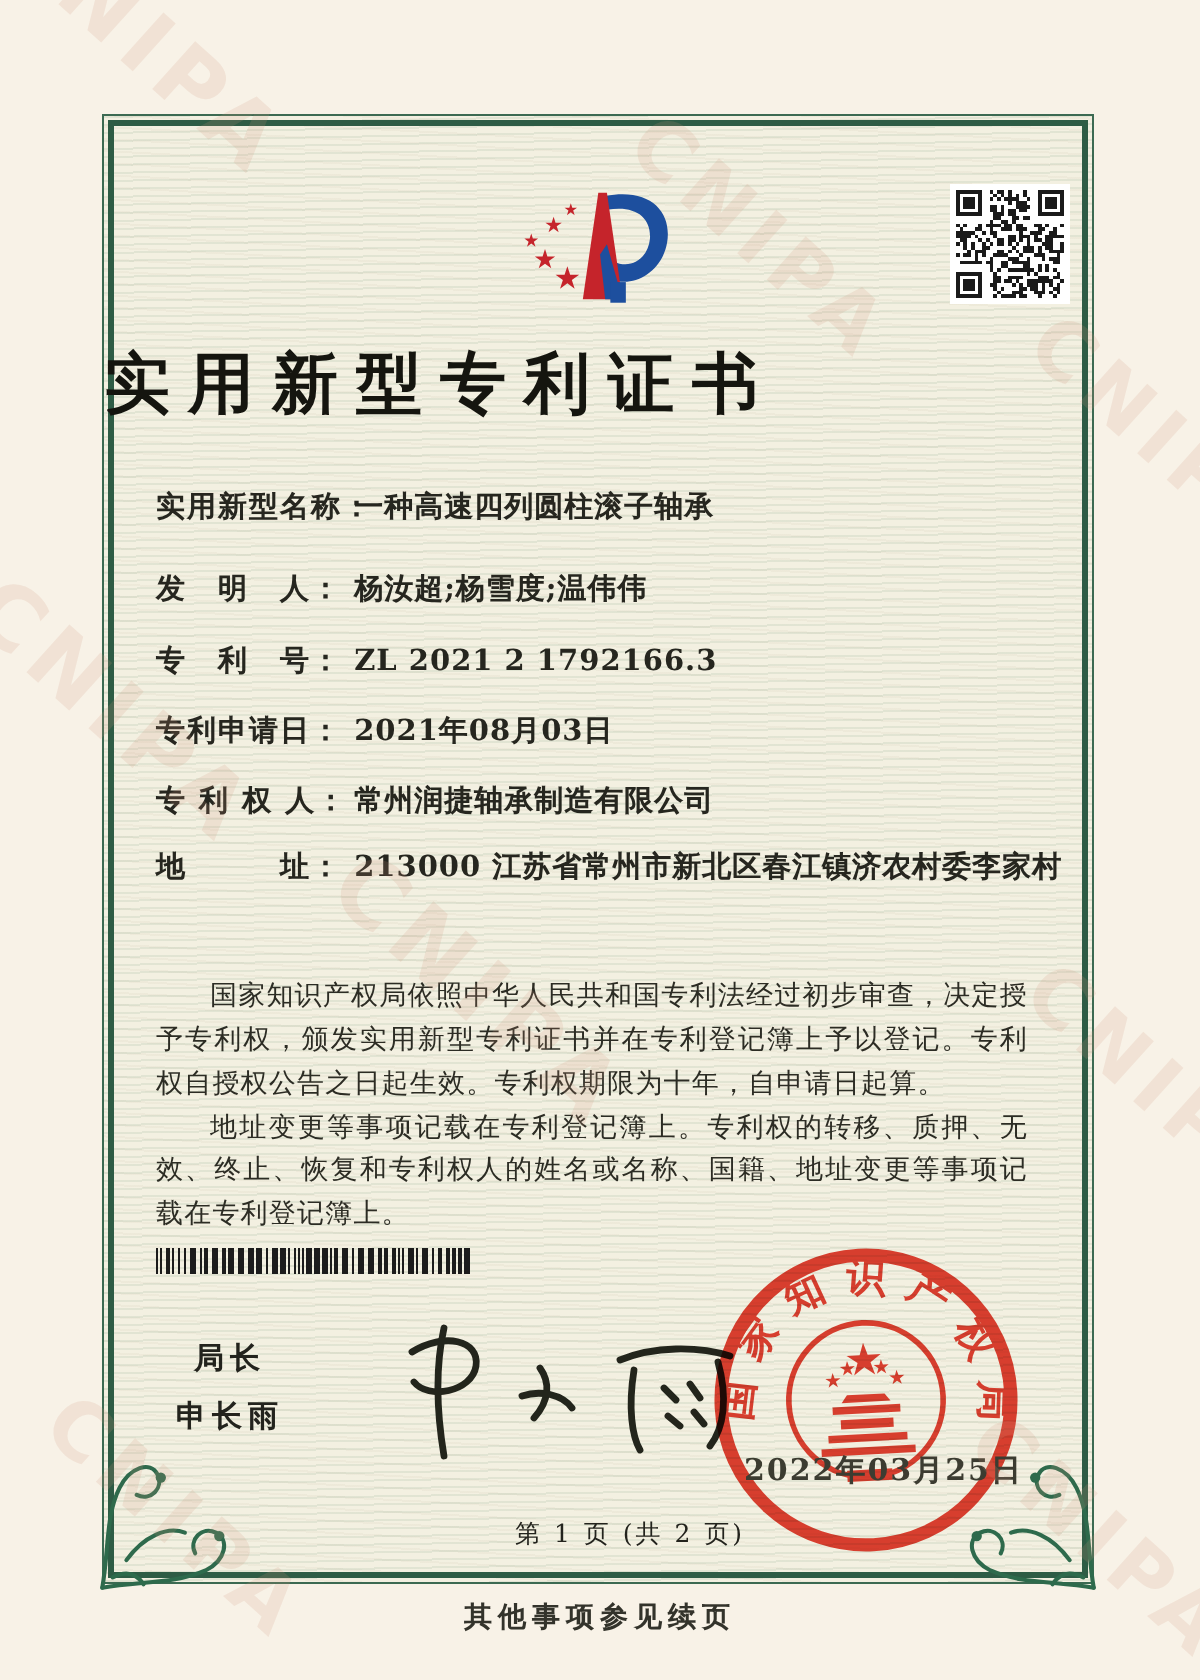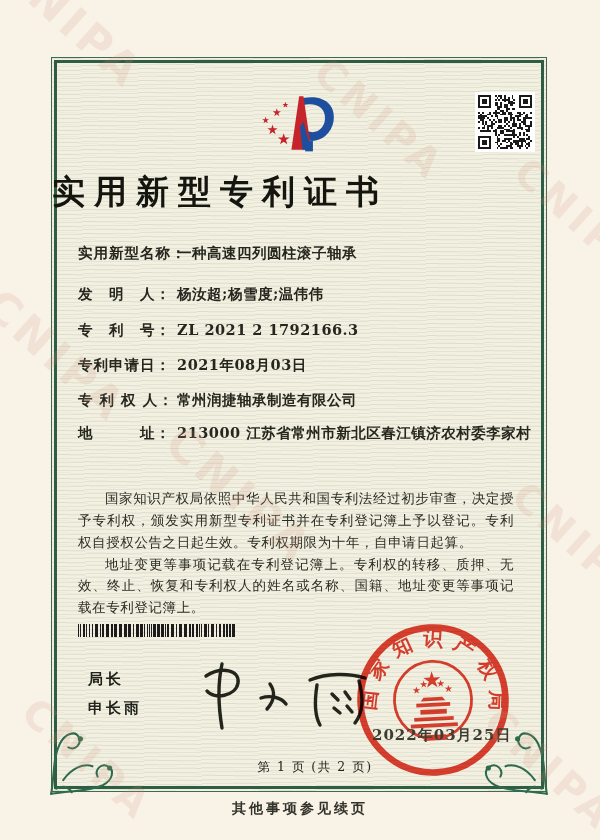--- a/index.html
+++ b/index.html
@@ -39,21 +39,21 @@
   .frow .val{letter-spacing:.5px;}
   .frow .lab2{position:absolute;left:258px;letter-spacing:1px;}
   .frow .val2{position:absolute;left:352px;letter-spacing:.5px;}
   .body-text{
     position:absolute;left:26px;right:32px;top:430px;
     font-size:13.5px;line-height:1.62;letter-spacing:.6px;color:#2c2c24;text-align:justify;
   }
   .body-text p{margin:0;text-indent:2em;}
   .barcode{position:absolute;left:26px;top:566px;width:160px;height:13px;}
   .signer{position:absolute;left:36px;top:612px;font-size:15px;font-weight:700;letter-spacing:3px;}
-  .signer div{margin-bottom:10px;}
+  .signer div{margin-bottom:10px;text-align:center;}
   .signature{position:absolute;left:110px;top:594px;width:235px;height:85px;}
   .seal{position:absolute;left:301px;top:562px;width:160px;height:160px;transform:rotate(-3deg);opacity:.92;mix-blend-mode:multiply;}
   .seal-date{
     position:absolute;left:320px;top:668px;width:170px;z-index:4;
     font-size:15px;font-weight:700;letter-spacing:1px;color:#3c3c31;white-space:nowrap;
   }
   .pagenum{position:absolute;left:16px;bottom:15px;width:100%;text-align:center;font-size:12.5px;letter-spacing:1.5px;font-weight:400;}
   .cont-note{
     position:absolute;left:0;top:800px;width:100%;text-align:center;z-index:2;
     font-size:14px;letter-spacing:3px;color:#33332b;font-weight:600;

